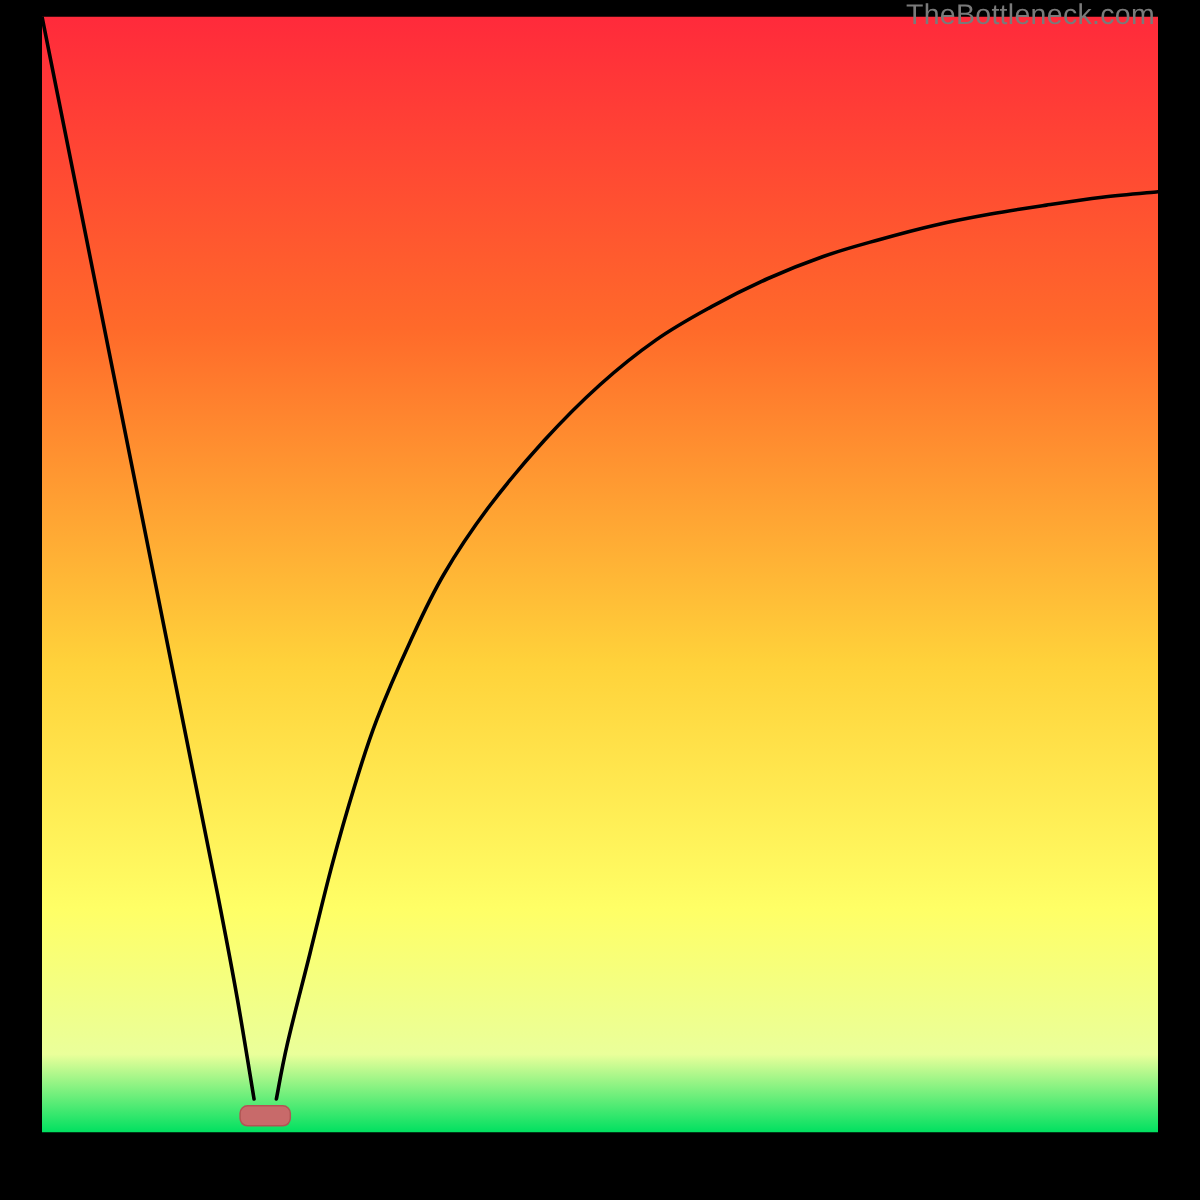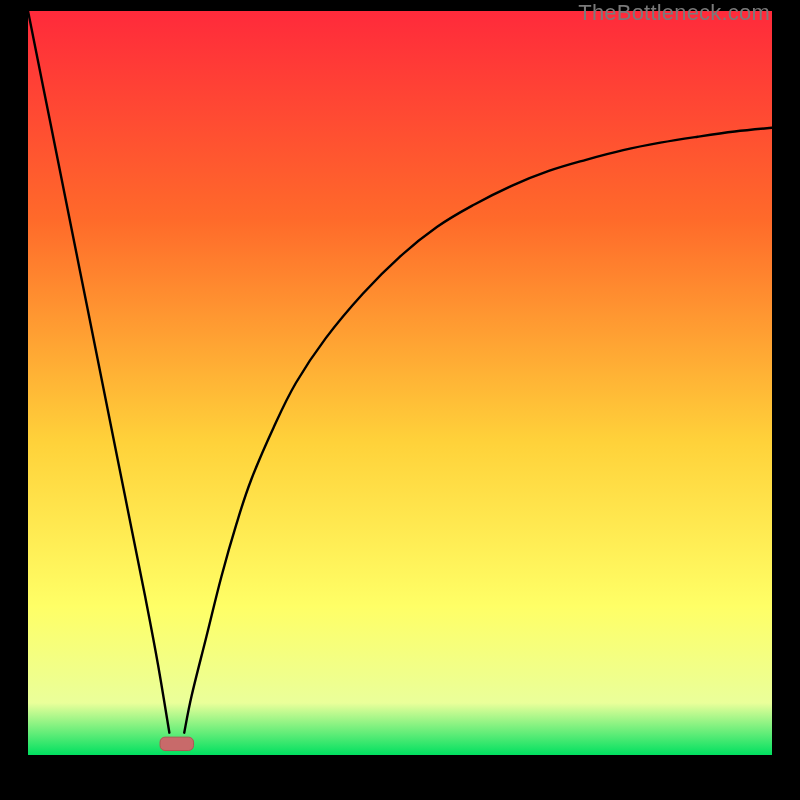--- a/index.html
+++ b/index.html
@@ -24,21 +24,21 @@
     left: 0;
     top: 0;
     width: 744px;
     height: 744px;
   }
   .watermark {
     position: absolute;
     top: 0px;
     right: 30px;
     color: #7a7a7a;
-    font-size: 22px;
+    font-size: 19px;
     font-weight: 400;
     letter-spacing: 0.2px;
   }
 </style>
 </head>
 <body>
 
 <div class="frame">
   <svg class="plot" viewBox="0 0 744 744" preserveAspectRatio="none">
     <defs>

